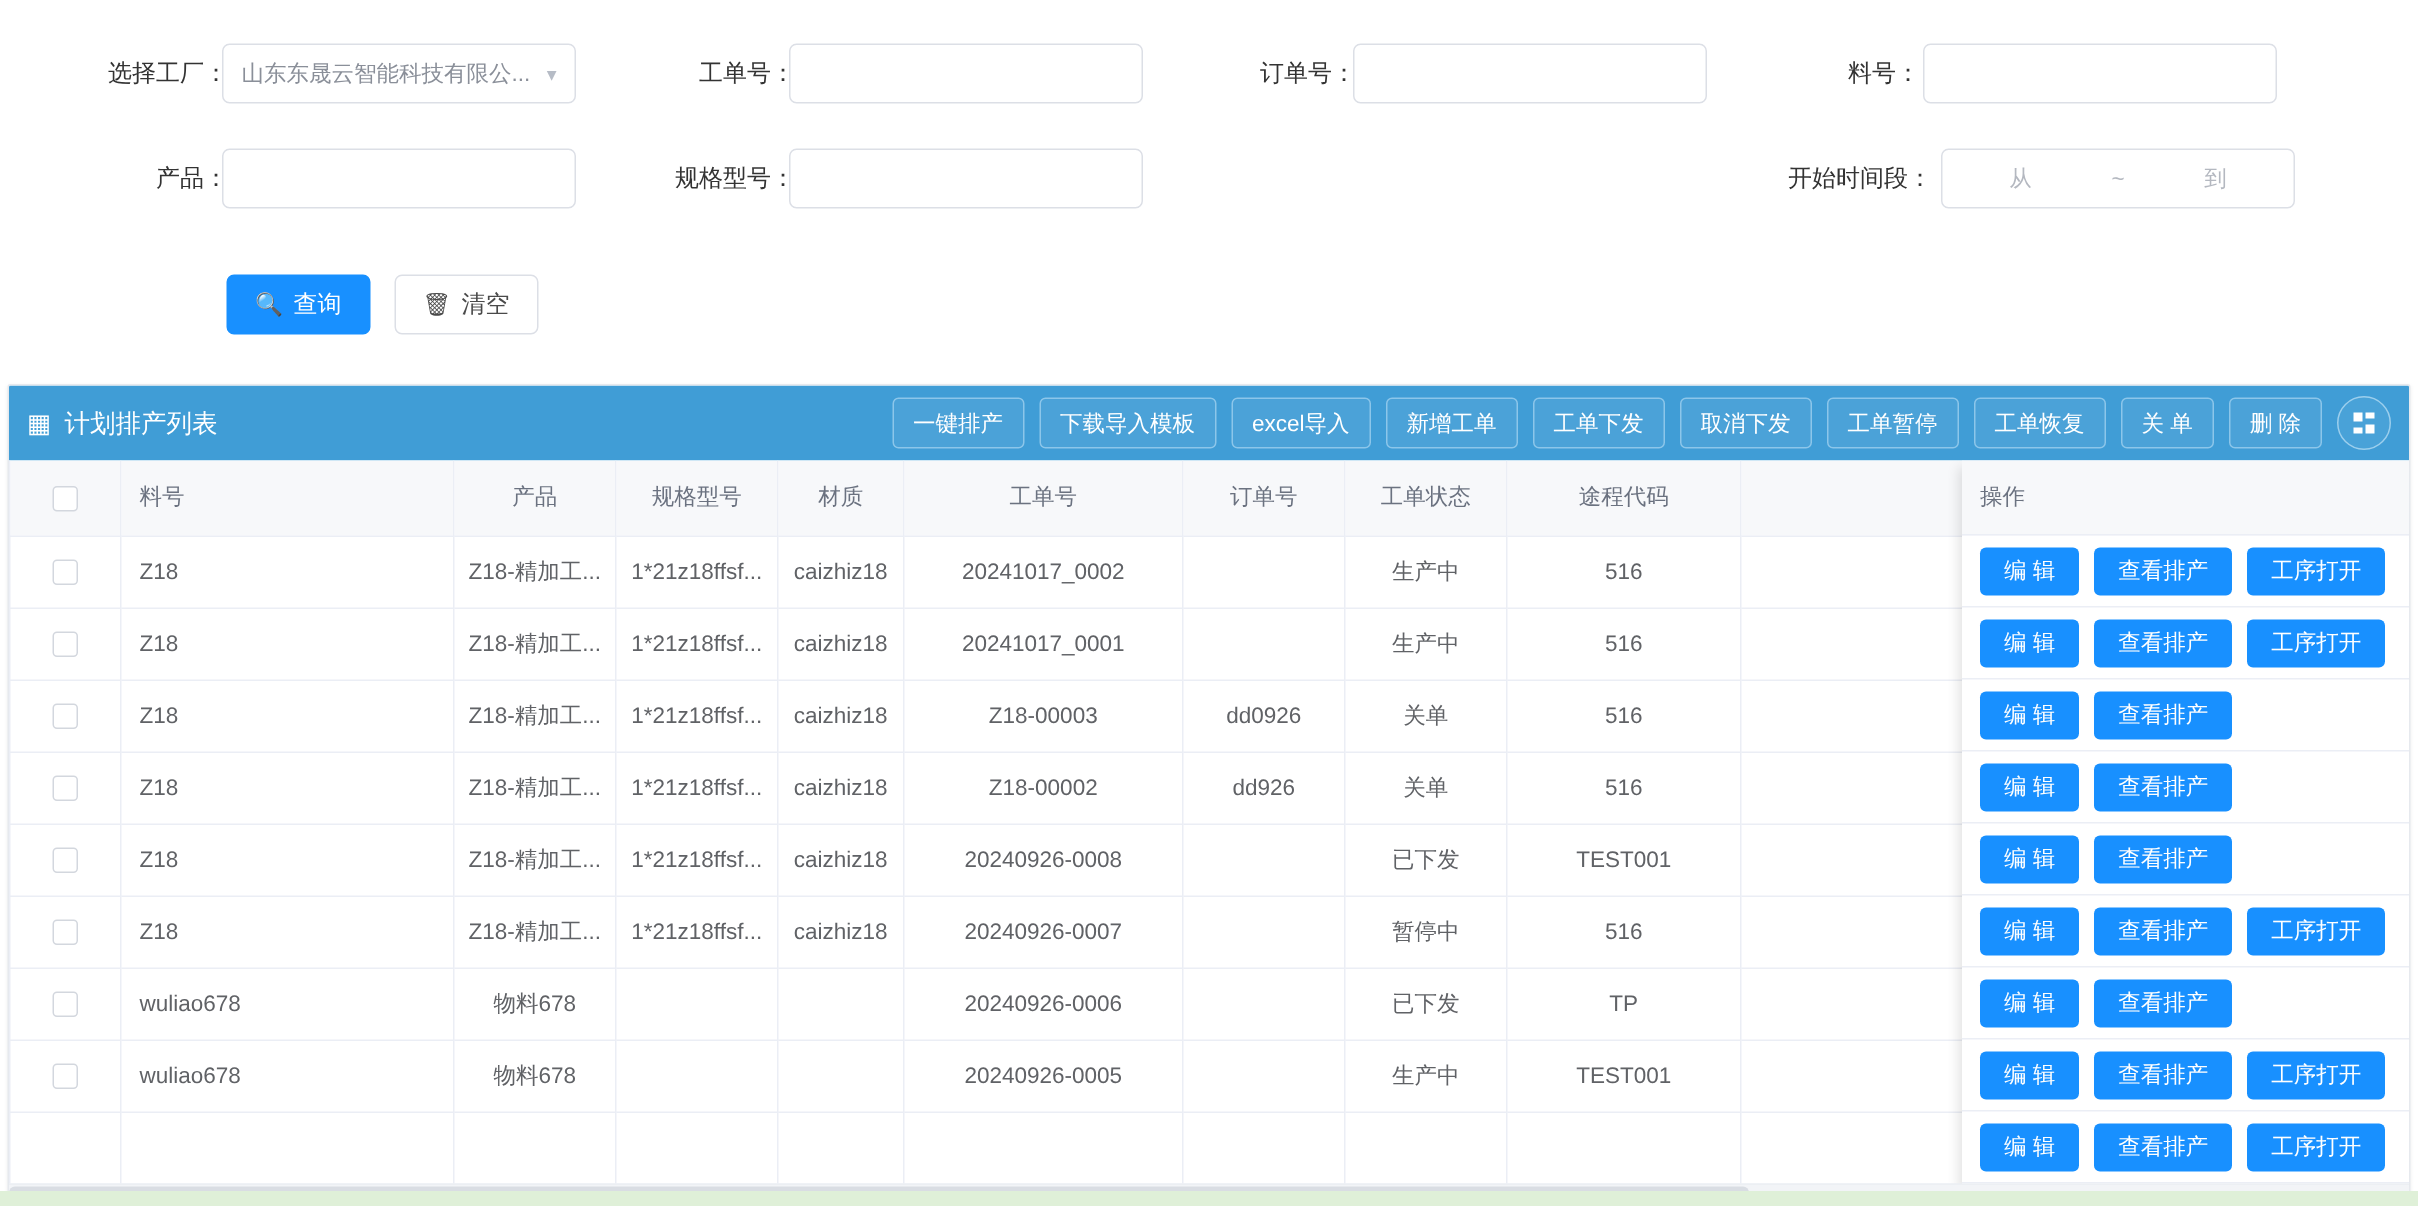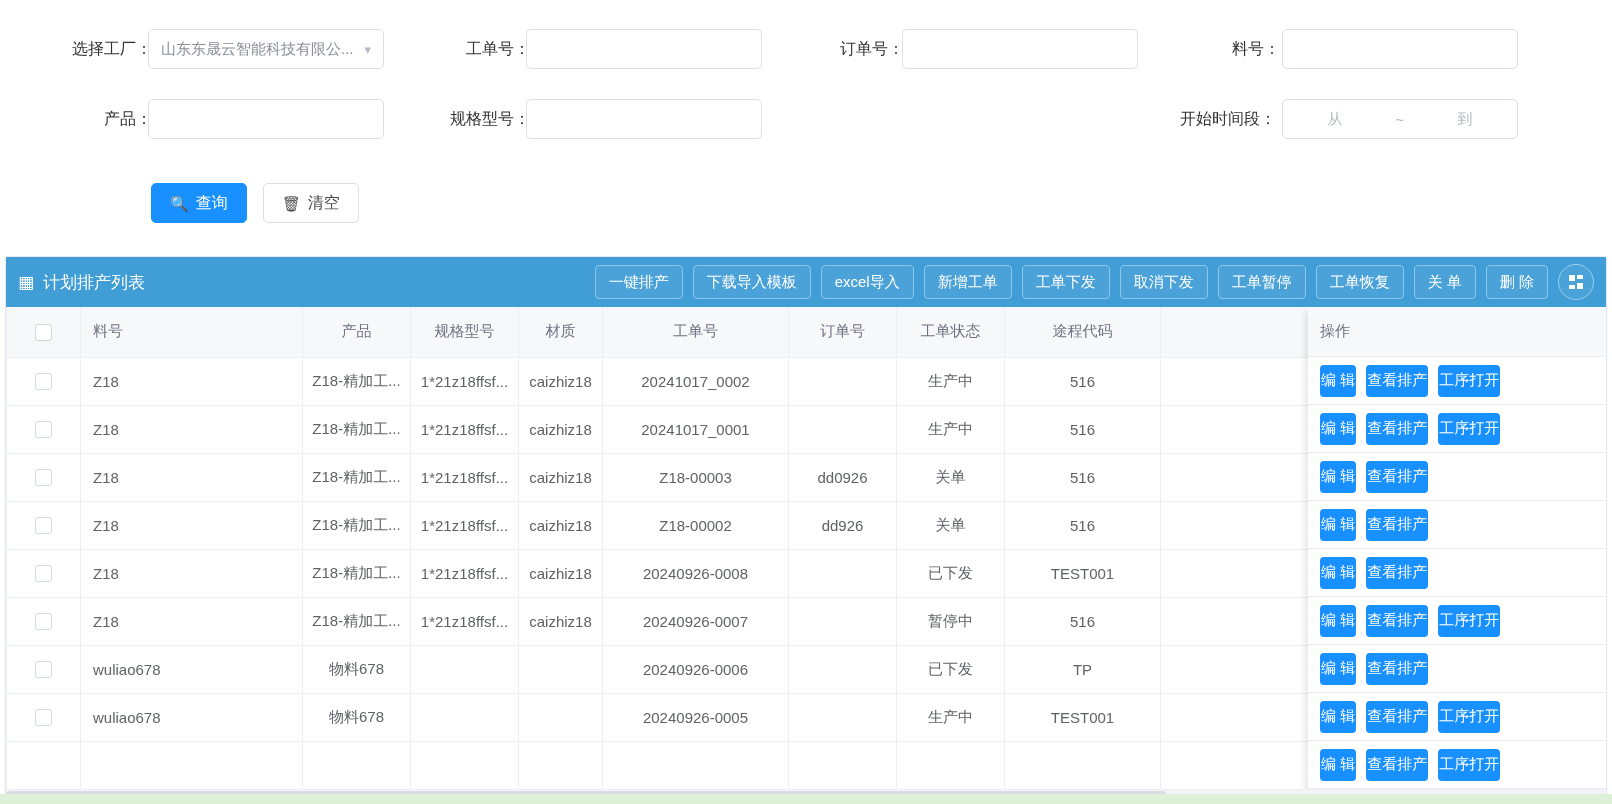--- a/index.html
+++ b/index.html
@@ -67,21 +67,21 @@
 
   .f-spec     { left: 450px; top: 0; }
   .f-spec .lbl { width: 76px; }
   .f-spec .ctrl { width: 236px; }
 
   .f-status   { left: 828px; top: 0; }
   .f-status .lbl { width: 74px; }
   .f-status .ctrl { width: 236px; }
 
   .f-time     { left: 1180px; top: 0; }
-  .f-time .lbl { width: 102px; }
+  .f-time .lbl { width: 102px; margin-left: 12px; }
   .f-time .ctrl { width: 236px; padding: 0 4px; }
 
   .btn-row { position: absolute; left: 151px; top: 175px; display: flex; gap: 16px; }
   .btn {
     height: 40px; border-radius: 5px; display: inline-flex; align-items: center;
     justify-content: center; gap: 7px; font-size: 16px; cursor: pointer;
     padding: 0 18px; white-space: nowrap;
   }
   .btn-primary { background: #1890ff; color: #fff; border: 1px solid #1890ff; min-width: 90px; }
   .btn-default { background: #fff; color: #4a4a4a; border: 1px solid #dcdfe6; min-width: 86px; }
@@ -158,21 +158,21 @@
     height: 50px; background: #f7f8fa; border-bottom: 1px solid #ebeef5;
     display: flex; align-items: center; padding-left: 12px;
     font-size: 15px; color: #6b7280;
   }
   .ops-row {
     height: 48px; border-bottom: 1px solid #ebeef5;
     display: flex; align-items: center; gap: 10px; padding-left: 12px;
   }
   .ops-btn {
     height: 32px; background: #1890ff; color: #fff; border: none; border-radius: 4px;
-    font-size: 15px; padding: 0 1px; cursor: pointer; white-space: nowrap;
+    font-size: 15px; padding: 0 16px; cursor: pointer; white-space: nowrap;
     display: inline-flex; align-items: center; justify-content: center;
     font-family: inherit;
   }
 
   
   .hscroll {
     position: absolute; left: 0; bottom: 0; width: 1602px; height: 10px;
     background: #f2f4f7; border-top: 1px solid #eceff3;
   }
   .hscroll .thumb {

